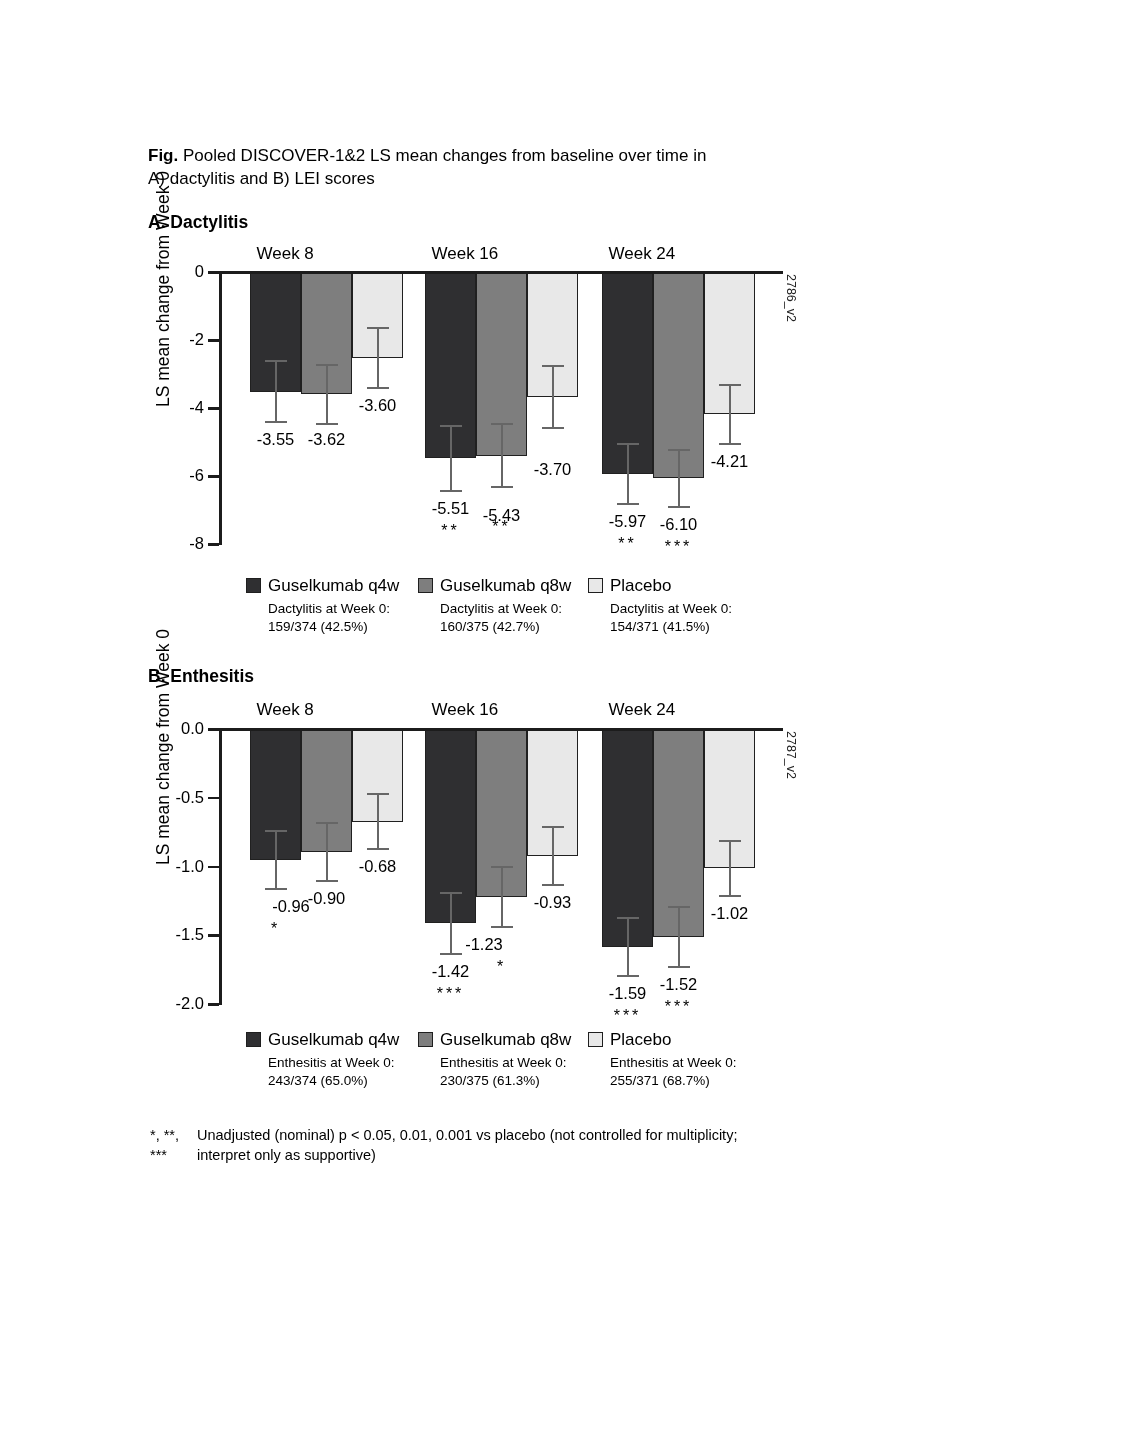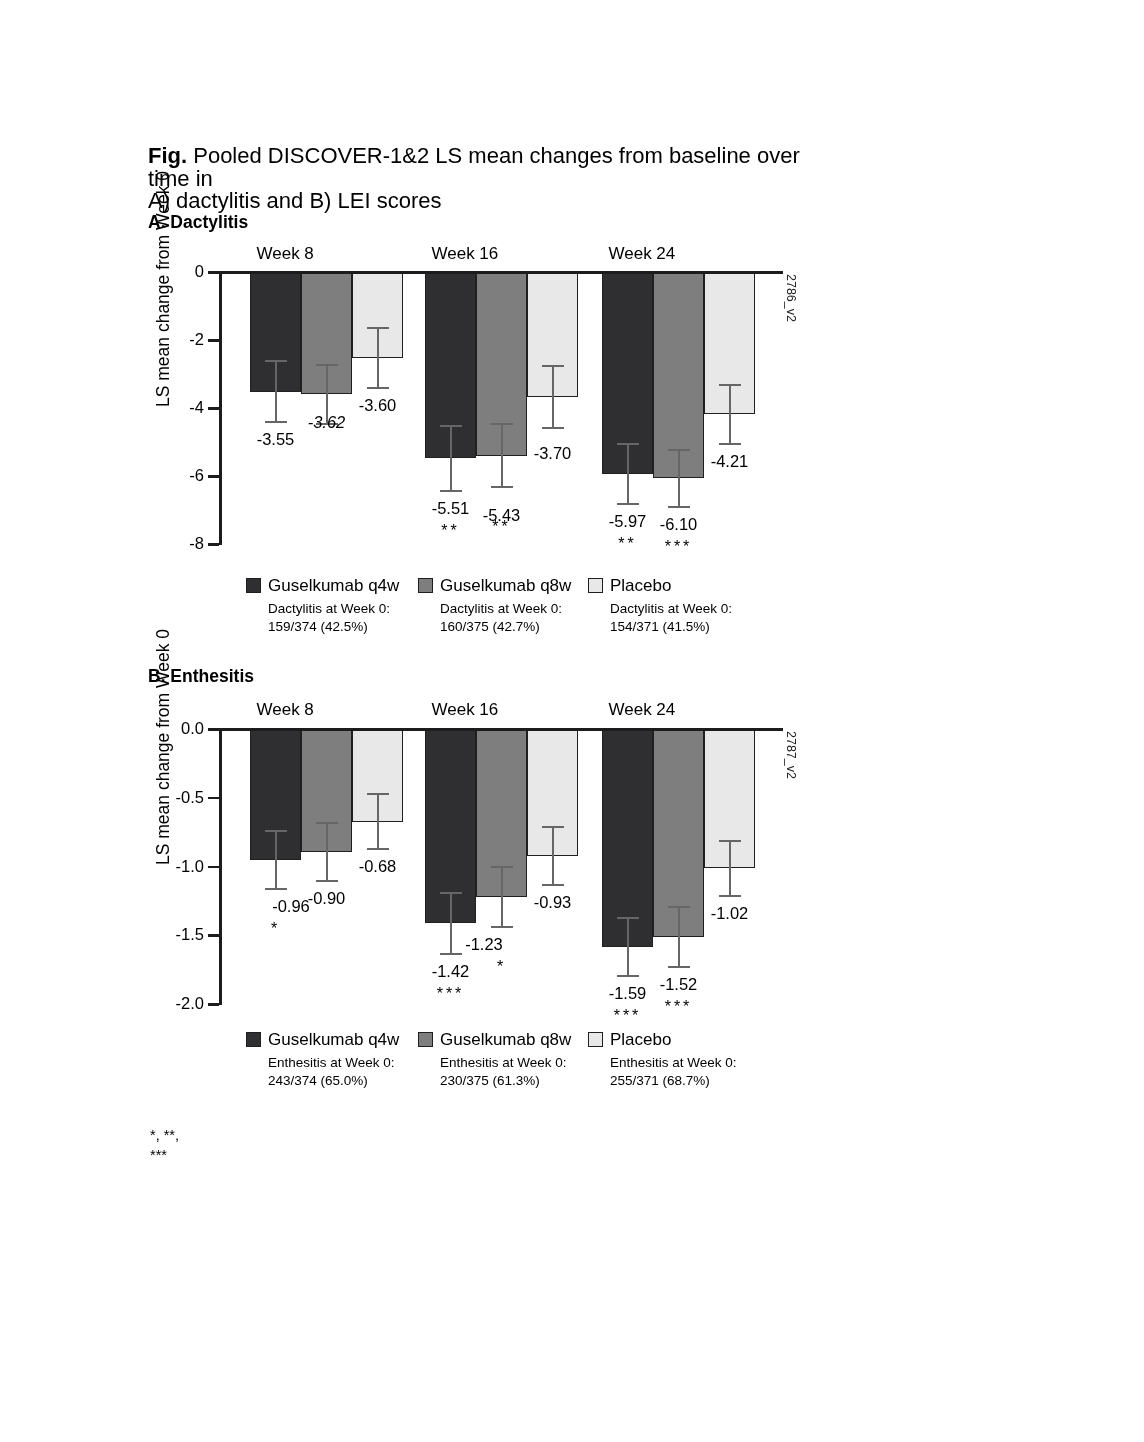--- a/index.html
+++ b/index.html
@@ -7,21 +7,21 @@
     position: relative;
     width: 1144px;
     height: 1442px;
     background: #ffffff;
     font-family: "Liberation Sans", "DejaVu Sans", sans-serif;
     color: #000000;
     overflow: hidden;
   }
   .abs { position: absolute; }
   .bold { font-weight: bold; }
-  .caption { font-size: 22px; line-height: 22.5px; }
+  .caption { font-size: 17px; line-height: 22.5px; }
   .section-title { font-size: 17.5px; font-weight: bold; }
   .ylabel { font-size: 17.5px; white-space: nowrap; }
   .week-label { position: absolute; font-size: 17px; text-align: left; }
   .tick-label { position: absolute; font-size: 16.5px; text-align: right; }
   .value-label { position: absolute; font-size: 16.5px; text-align: center; }
   .sig { position: absolute; font-size: 16px; letter-spacing: 3px; text-align: center; }
   .bar { position: absolute; box-sizing: border-box; border: 1px solid #202020; }
   .axisline { position: absolute; background: #1c1c1c; }
   .err { position: absolute; background: #666666; }
   .legend-swatch { position: absolute; box-sizing: border-box; border: 1.5px solid #1f1f1f; }
@@ -85,39 +85,39 @@
       <div class="value-label" style="left: 405.5px; top: 498.6px; width: 90px;">-5.51</div>
       <div class="sig" style="left: 405.5px; top: 521.6px; width: 90px;">**</div>
       <div class="err" style="left: 626.5px; top: 444.1px; width: 2px; height: 59.8px; background: rgb(102, 102, 102);"></div>
       <div class="err" style="left: 616.5px; top: 443.1px; width: 22px; height: 2px; background: rgb(102, 102, 102);"></div>
       <div class="err" style="left: 616.5px; top: 502.9px; width: 22px; height: 2px; background: rgb(102, 102, 102);"></div>
       <div class="value-label" style="left: 582.5px; top: 511.9px; width: 90px;">-5.97</div>
       <div class="sig" style="left: 582.5px; top: 534.9px; width: 90px;">**</div>
       <div class="err" style="left: 325.5px; top: 364.5px; width: 2px; height: 59.2px; background: rgb(102, 102, 102);"></div>
       <div class="err" style="left: 315.5px; top: 363.5px; width: 22px; height: 2px; background: rgb(102, 102, 102);"></div>
       <div class="err" style="left: 315.5px; top: 422.7px; width: 22px; height: 2px; background: rgb(102, 102, 102);"></div>
-      <div class="value-label" style="left: 281.5px; top: 413px; width: 90px; font-style: italic;">-3.62</div>
+      <div class="value-label" style="left: 281.5px; top: 430px; width: 90px;">-3.62</div>
       <div class="err" style="left: 500.5px; top: 424px; width: 2px; height: 63.2px; background: rgb(102, 102, 102);"></div>
       <div class="err" style="left: 490.5px; top: 423px; width: 22px; height: 2px; background: rgb(102, 102, 102);"></div>
       <div class="err" style="left: 490.5px; top: 486.2px; width: 22px; height: 2px; background: rgb(102, 102, 102);"></div>
       <div class="value-label" style="left: 456.5px; top: 495.2px; width: 90px; margin-top: 11px;">-5.43</div>
       <div class="sig" style="left: 456.5px; top: 518.2px; width: 90px;">**</div>
       <div class="err" style="left: 677.5px; top: 449.5px; width: 2px; height: 57.8px; background: rgb(102, 102, 102);"></div>
       <div class="err" style="left: 667.5px; top: 448.5px; width: 22px; height: 2px; background: rgb(102, 102, 102);"></div>
       <div class="err" style="left: 667.5px; top: 506.3px; width: 22px; height: 2px; background: rgb(102, 102, 102);"></div>
       <div class="value-label" style="left: 633.5px; top: 515.3px; width: 90px;">-6.10</div>
       <div class="sig" style="left: 633.5px; top: 538.3px; width: 90px;">***</div>
       <div class="err" style="left: 376.5px; top: 327.8px; width: 2px; height: 59.8px; background: rgb(102, 102, 102);"></div>
       <div class="err" style="left: 366.5px; top: 326.8px; width: 22px; height: 2px; background: rgb(102, 102, 102);"></div>
       <div class="err" style="left: 366.5px; top: 386.6px; width: 22px; height: 2px; background: rgb(102, 102, 102);"></div>
       <div class="value-label" style="left: 332.5px; top: 395.6px; width: 90px;">-3.60</div>
       <div class="err" style="left: 551.5px; top: 365.5px; width: 2px; height: 62.6px; background: rgb(102, 102, 102);"></div>
       <div class="err" style="left: 541.5px; top: 364.5px; width: 22px; height: 2px; background: rgb(102, 102, 102);"></div>
       <div class="err" style="left: 541.5px; top: 427.1px; width: 22px; height: 2px; background: rgb(102, 102, 102);"></div>
-      <div class="value-label" style="left: 507.5px; top: 444px; width: 90px;">-3.70</div>
+      <div class="value-label" style="left: 507.5px; top: 460px; width: 90px;">-3.70</div>
       <div class="err" style="left: 728.5px; top: 384.6px; width: 2px; height: 59.2px; background: rgb(102, 102, 102);"></div>
       <div class="err" style="left: 718.5px; top: 383.6px; width: 22px; height: 2px; background: rgb(102, 102, 102);"></div>
       <div class="err" style="left: 718.5px; top: 442.7px; width: 22px; height: 2px; background: rgb(102, 102, 102);"></div>
       <div class="value-label" style="left: 684.5px; top: 451.7px; width: 90px;">-4.21</div>
       <div class="legend-swatch" style="left: 246px; top: 578px; width: 15px; height: 15px; background: rgb(47, 47, 49);"></div>
       <div class="legend-name" style="left: 268px; top: 576px;">Guselkumab q4w</div>
       <div class="legend-note" style="left: 268px; top: 601px;">Dactylitis at Week 0:</div>
       <div class="legend-note" style="left: 268px; top: 619px;">159/374 (42.5%)</div>
       <div class="legend-swatch" style="left: 418px; top: 578px; width: 15px; height: 15px; background: rgb(126, 126, 126);"></div>
       <div class="legend-name" style="left: 440px; top: 576px;">Guselkumab q8w</div>
@@ -202,14 +202,18 @@
       <div class="legend-note" style="left: 440px; top: 1055px;">Enthesitis at Week 0:</div>
       <div class="legend-note" style="left: 440px; top: 1073px;">230/375 (61.3%)</div>
       <div class="legend-swatch" style="left: 588px; top: 1032px; width: 15px; height: 15px; background: rgb(232, 232, 232);"></div>
       <div class="legend-name" style="left: 610px; top: 1030px;">Placebo</div>
       <div class="legend-note" style="left: 610px; top: 1055px;">Enthesitis at Week 0:</div>
       <div class="legend-note" style="left: 610px; top: 1073px;">255/371 (68.7%)</div>
       <div class="version" style="left: 798px; top: 731px; transform: rotate(90deg); transform-origin: left top;">2787_v2</div>
     </div>
 
   <div class="footnote abs" style="left:150px; top:1125px; width:46px;">*, **, ***</div>
+  <div class="footnote abs" style="left:197px; top:1125px; width:600px;">
+    <div>Unadjusted (nominal) p &lt; 0.05, 0.01, 0.001 vs placebo (not controlled for multiplicity;</div>
+    <div>interpret only as supportive)</div>
+  </div>
 
 </div>
 
 </body></html>

